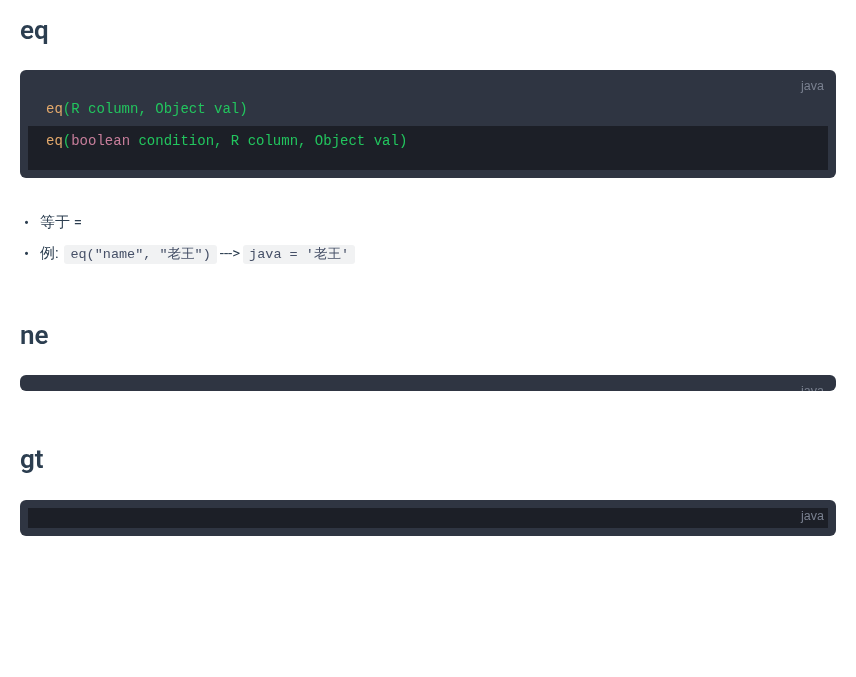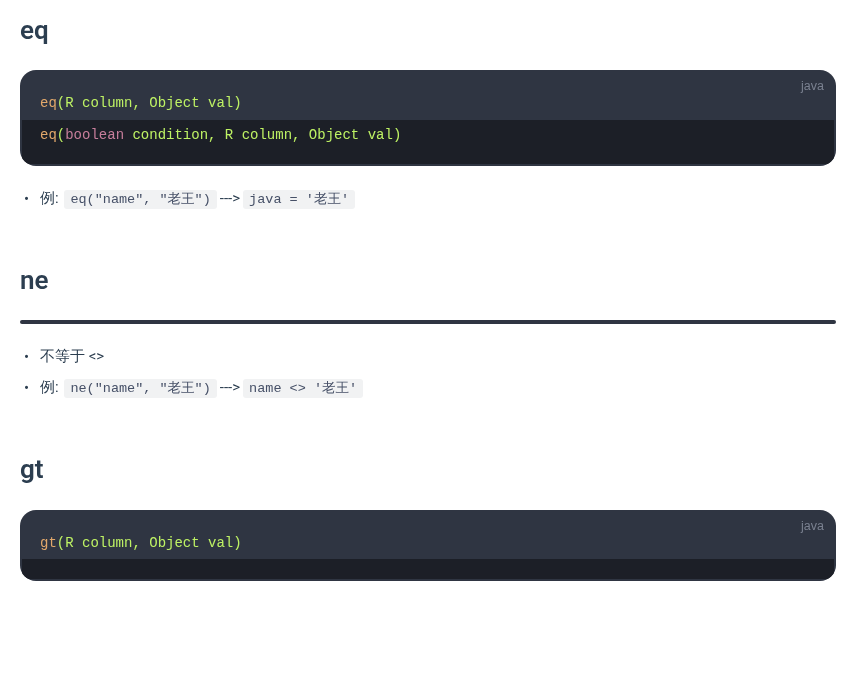--- a/index.html
+++ b/index.html
@@ -20,28 +20,28 @@
       font-size: 26px;
       font-weight: 600;
       color: #2c3e50;
       margin: 8px 0 18px 0;
     }
     h1.section-heading.later {
       margin-top: 46px;
     }
     .code-block {
       background: #2f3542;
-      border-radius: 16px;
-      padding: 2px;
+      border-radius: 6px;
+      padding: 8px;
       font-family: "Consolas", "Monaco", "Courier New", monospace;
       font-size: 14px;
       color: #e5e7eb;
       position: relative;
       overflow: hidden;
-      margin-bottom: 20px;
+      margin-bottom: 32px;
     }
     .code-lang {
       position: absolute;
       top: 6px;
       right: 12px;
       color: #7a8190;
       font-size: 12.5px;
       font-family: -apple-system, sans-serif;
     }
     .code-line {
@@ -52,21 +52,21 @@
       padding-top: 20px;
     }
     .code-line.last {
       padding-bottom: 16px;
       font-family: Liberation Mono, monospace;
     }
     .code-line.highlight {
       background: #1c1f27;
     }
     .tok-method { color: #e2a86b; }
-    .tok-plain { color: #bef264; }
+    .tok-plain { color: #22c55e; }
     .tok-keyword { color: #c77e9b; }
     ul.desc-list {
       list-style: none;
       padding-left: 4px;
       margin-top: 18px;
     }
     ul.desc-list li {
       position: relative;
       padding-left: 16px;
       margin-bottom: 6px;
@@ -99,29 +99,25 @@
 <body>
 
 <div id="root">
     <h1 class="section-heading">eq</h1>
     <div class="code-block">
       <div class="code-lang">java</div>
       <div class="code-line first"><span class="tok-method">eq</span><span class="tok-plain">(R column, Object val)</span></div>
       <div class="code-line last highlight"><span class="tok-method">eq</span><span class="tok-plain">(</span><span class="tok-keyword">boolean</span><span class="tok-plain"> condition, R column, Object val)</span></div>
     </div>
     <ul class="desc-list">
+      <li><span>等于 =</span></li>
       <li><span>例:</span> <code class="inline">eq("name", "老王")</code><span class="arrow">---&gt;</span><code class="inline">java = '老王'</code></li>
     </ul>
     <h1 class="section-heading later">ne</h1>
     <div class="code-block">
       <div class="code-lang">java</div>
     </div>
-    <ul class="desc-list">
-      <li><span>不等于 &lt;&gt;</span></li>
-      <li><span>例:</span> <code class="inline">ne("name", "老王")</code><span class="arrow">---&gt;</span><code class="inline">name &lt;&gt; '老王'</code></li>
-    </ul>
     <h1 class="section-heading later">gt</h1>
     <div class="code-block">
       <div class="code-lang">java</div>
-      <div class="code-line first"><span class="tok-method">gt</span><span class="tok-plain">(R column, Object val)</span></div>
       <div class="code-line last highlight"></div>
     </div>
   </div>
 
 </body></html>

